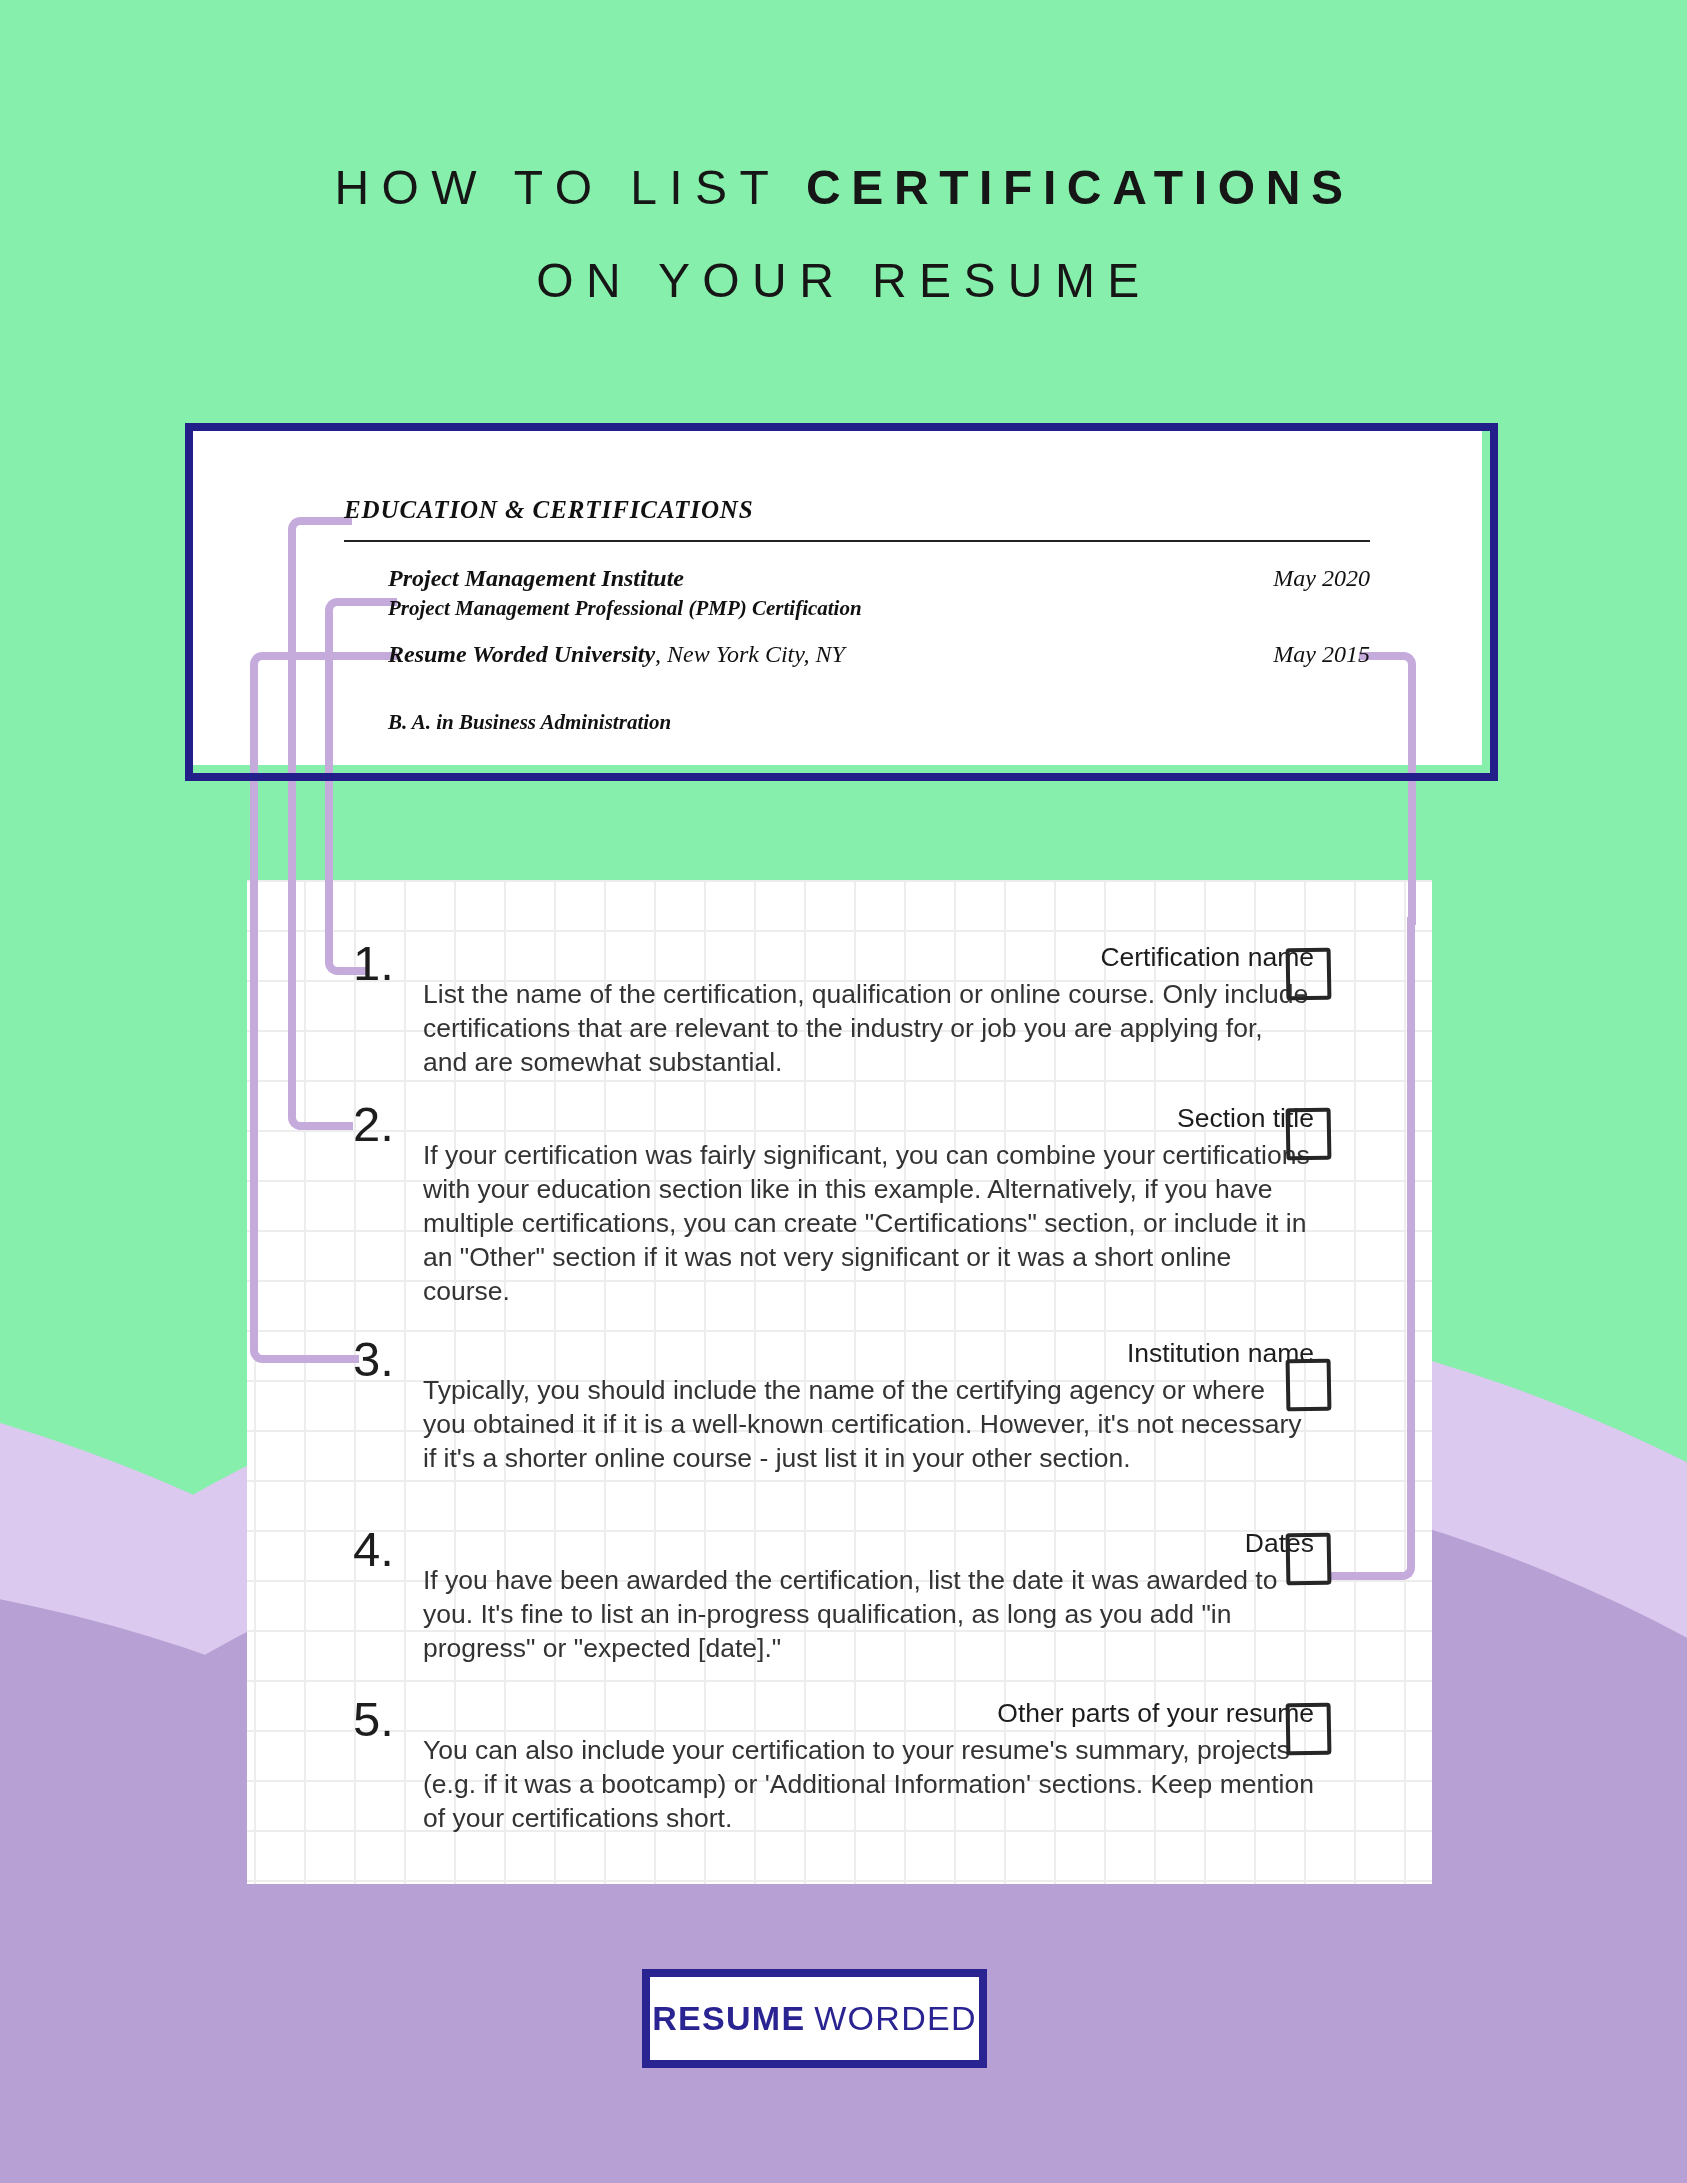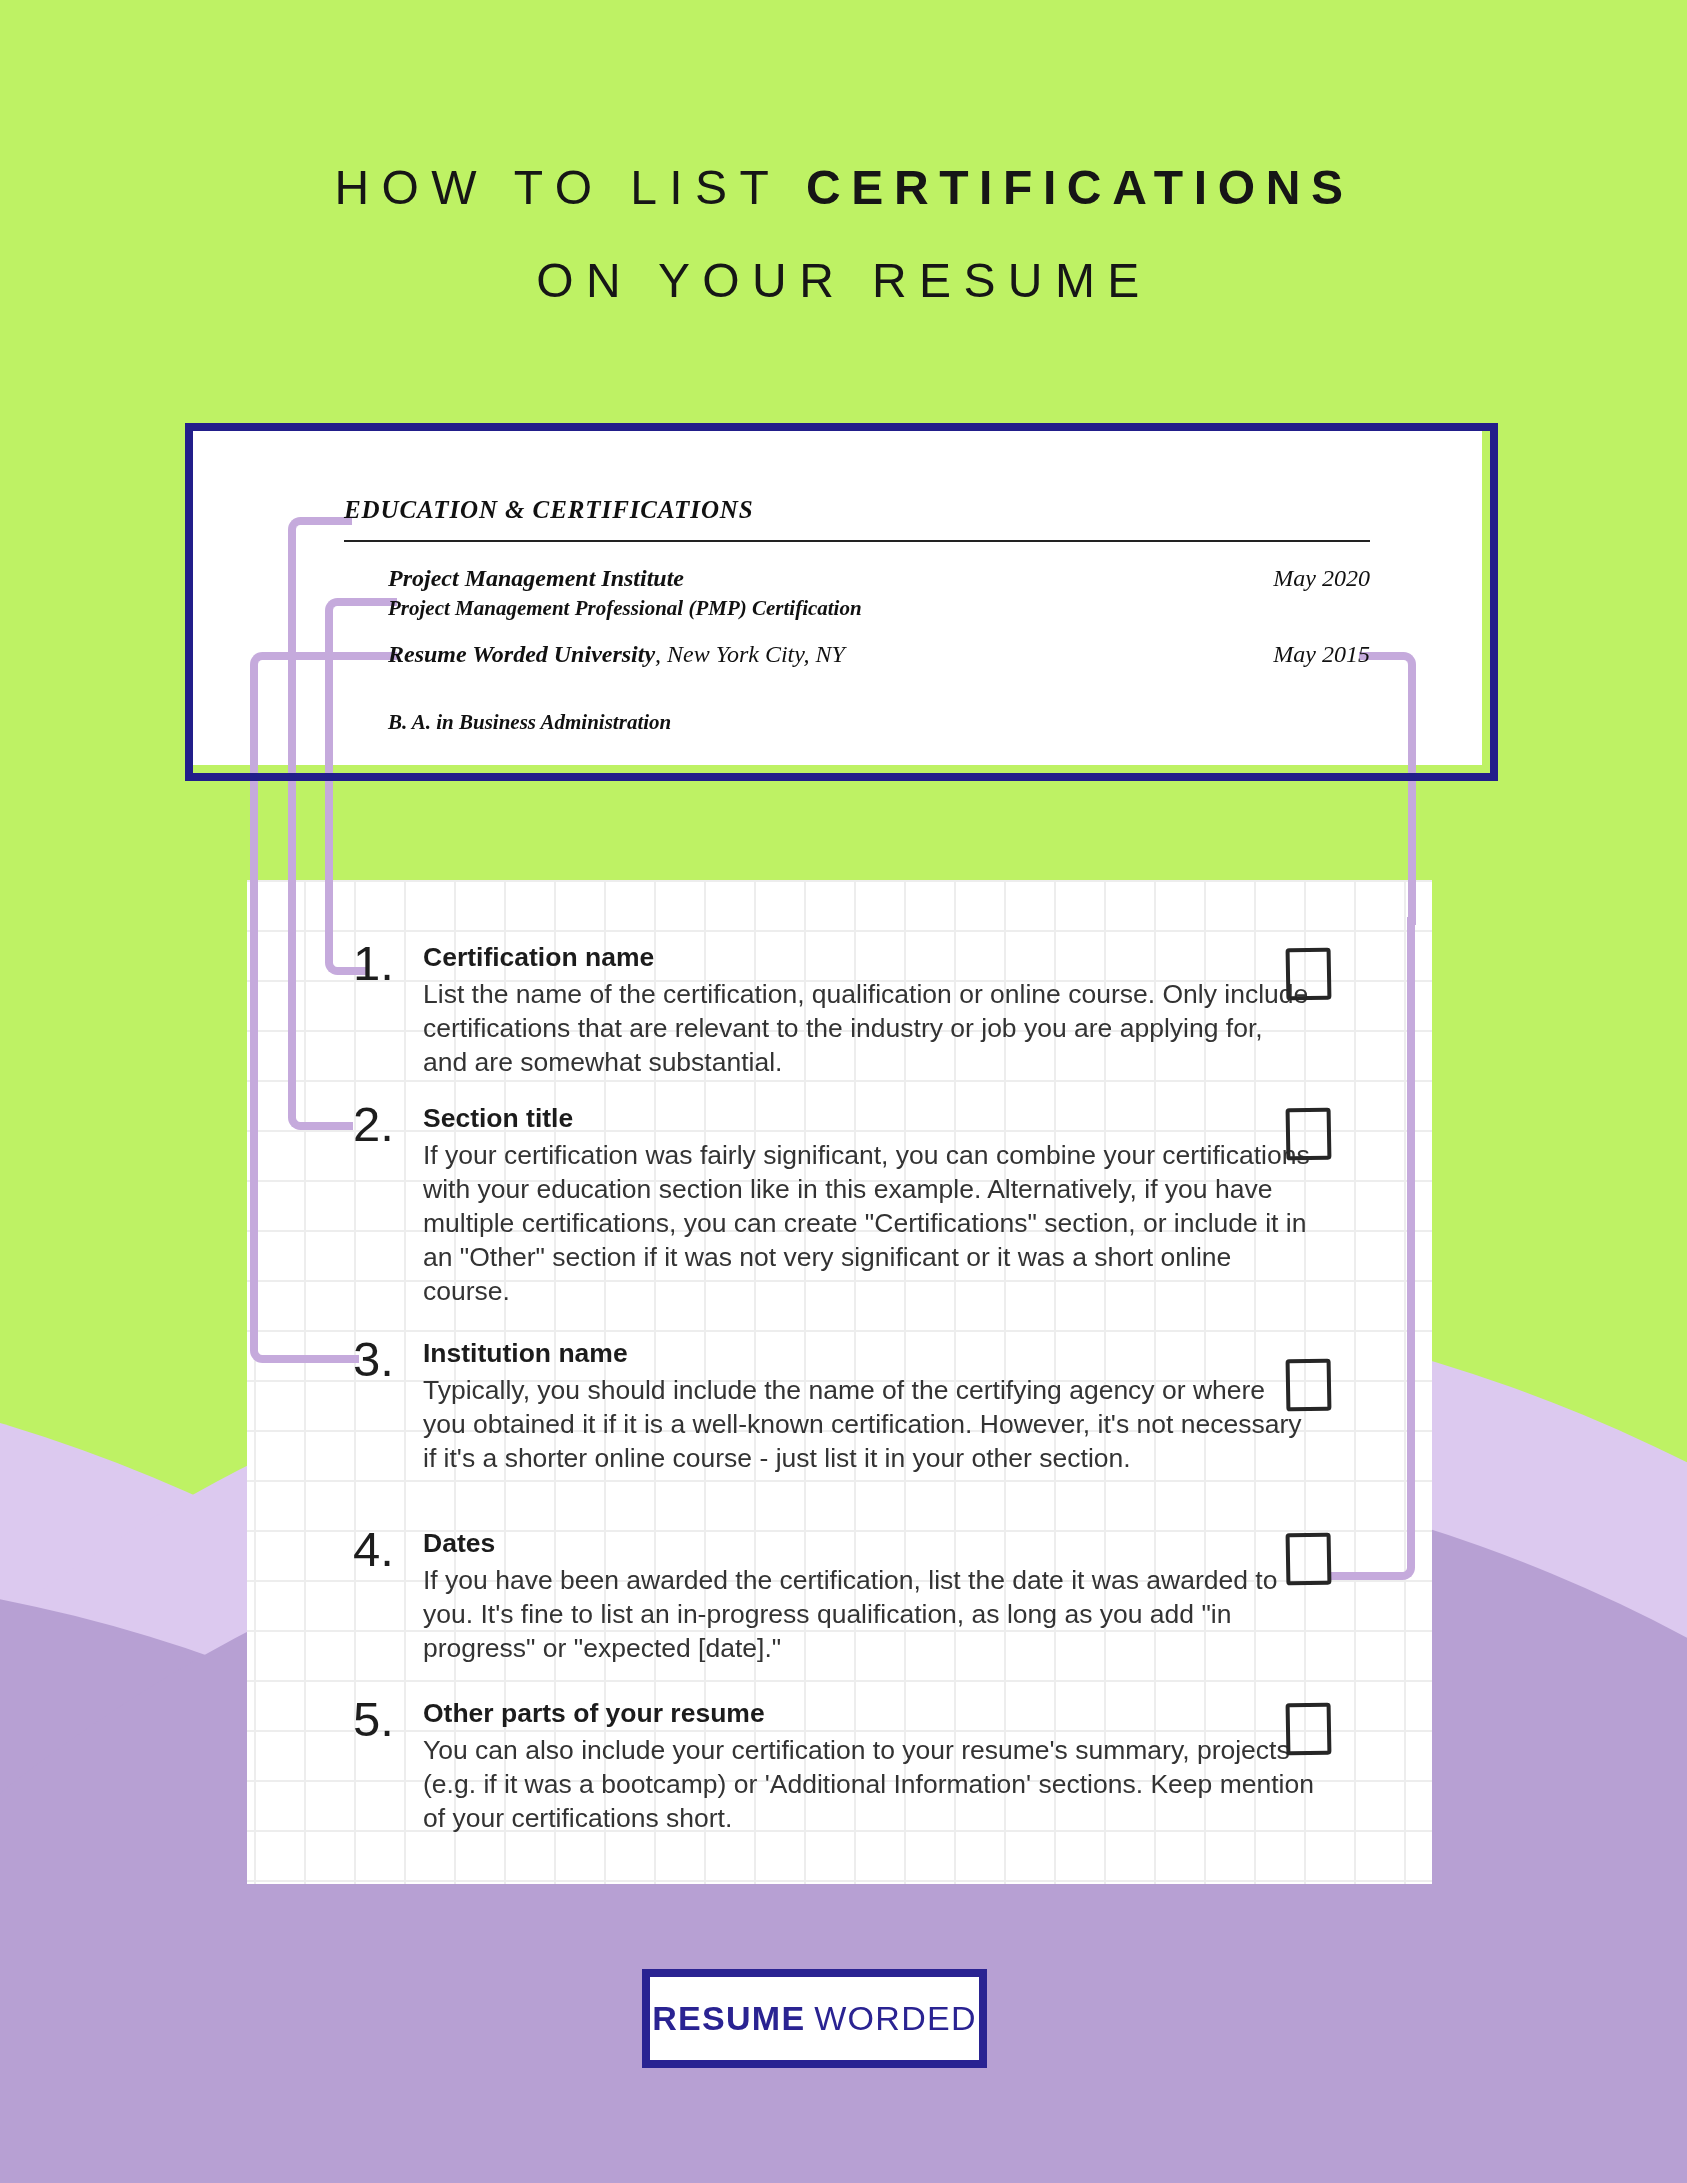--- a/index.html
+++ b/index.html
@@ -1,17 +1,17 @@
 <!DOCTYPE html>
 <html style="font-size:14px"><head>
 <meta charset="utf-8">
 <style>
   html,body{margin:0;padding:0;}
   body{font-family:"Liberation Sans",sans-serif;}
-  #page{position:relative;width:1688px;height:2183px;background:#bef264;overflow:hidden;}
+  #page{position:relative;width:1688px;height:2183px;background:#86efac;overflow:hidden;}
 
   
   .circle{position:absolute;border-radius:50%;}
   #wave-light-left{left:-1994px;top:1359px;width:3105px;height:3105px;background:#dcc9ef;}
   #wave-light-right{left:-630px;top:1293px;width:3201px;height:3201px;background:#dcc9ef;}
   #wave-med-left{left:-1869px;top:1569px;width:3127px;height:3127px;background:#b7a0d3;}
   #wave-med-right{left:-578px;top:1456px;width:3079px;height:3079px;background:#b7a0d3;}
   #bottom-fill{position:absolute;left:0;top:1851px;width:1688px;height:333px;background:#b7a0d3;}
 
   
@@ -51,21 +51,21 @@
   #c3a{left:250px;top:652px;width:139px;height:265px;border-left-width:8px;border-top-width:8px;border-top-left-radius:12.4px;}
   #c3b{left:250px;top:917px;width:101px;height:438px;border-left-width:8px;border-bottom-width:8px;border-bottom-left-radius:12.4px;}
   #c4a{left:1359px;top:652px;width:49px;height:265px;border-right-width:8px;border-top-width:8px;border-top-right-radius:12.4px;}
   #c4b{left:1330px;top:917px;width:77px;height:655px;border-right-width:8px;border-bottom-width:8px;border-bottom-right-radius:12.4px;}
 
   
   .step{position:absolute;left:0;width:1688px;z-index:4;}
   .step-num{position:absolute;left:353px;top:-5.3px;font-size:49px;font-weight:300;color:#1d1d1d;
             font-family:"Liberation Sans",sans-serif;}
   .step-body{position:absolute;left:423px;top:0;width:891px;}
-  .step-head{font-size:26.5px;font-weight:700;color:#1c1c1c;line-height:35px;}
+  .step-head{font-size:26.5px;font-weight:400;color:#1c1c1c;line-height:35px;text-align:right;}
   .step-text{font-size:26.5px;font-weight:400;color:#333;line-height:34px;margin-top:1.8px;}
   .checkbox{position:absolute;left:1286px;width:37px;height:44px;border:4.4px solid #262626;
             border-radius:3.5px;background:transparent;transform:rotate(-1deg);z-index:4;}
   #step1{top:940px;} #cb1{top:948px;}
   #step2{top:1101px;} #cb2{top:1108px;}
   #step3{top:1336px;} #cb3{top:1359px;}
   #step4{top:1526px;} #cb4{top:1533px;}
   #step5{top:1696px;} #cb5{top:1703px;}
 
   

